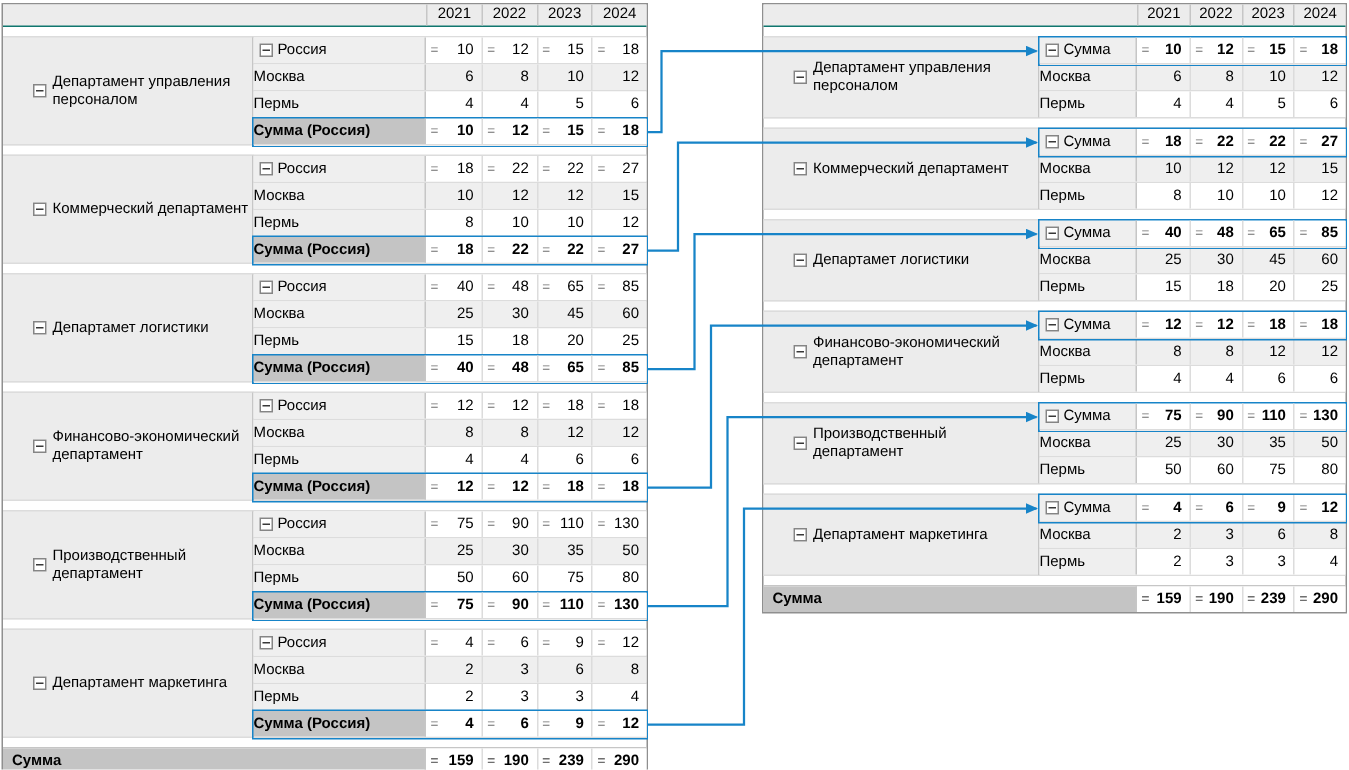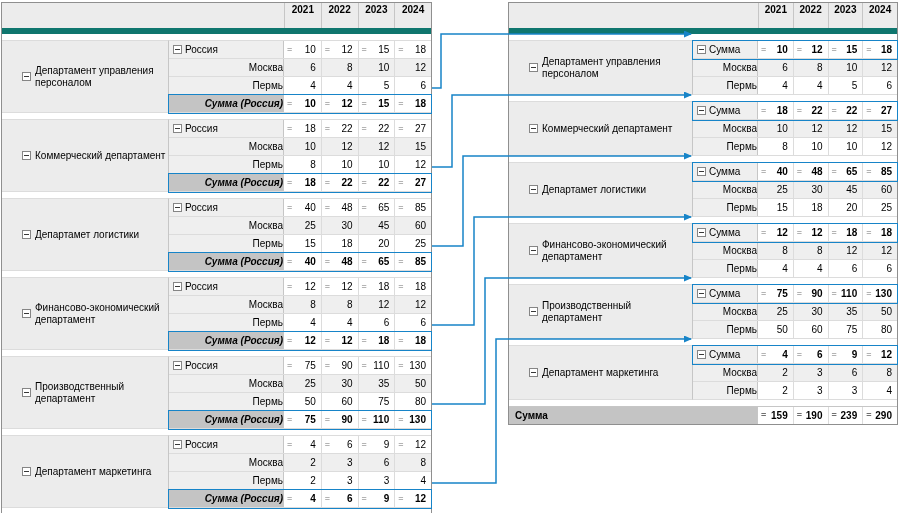--- a/index.html
+++ b/index.html
@@ -13,43 +13,43 @@
   }
   html,body{margin:0;padding:0;width:899px;height:513px;background:#fff;overflow:hidden;
     font-family:"Liberation Sans",sans-serif;font-size:10px;color:#000;}
   *{box-sizing:border-box;}
   .canvas{position:relative;width:899px;height:513px;background:#fff;}
 
   .pivot{position:absolute;top:2px;background:#fff;border:1px solid var(--outer-border);}
   .pivot.left{left:1px;width:431px;--dept:167px;--lab:115px;--col:36.75px;--lead:282px;}
   .pivot.right{left:508px;width:390px;--dept:184px;--lab:65px;--col:34.75px;--lead:249px;}
 
-  .hdr{display:flex;height:31px;background:var(--hdr-bg);border-bottom:6px solid #0f766e;font-weight:bold;}
+  .hdr{display:flex;height:15px;background:var(--hdr-bg);border-bottom:1px solid #0f766e;}
   .hdr .spacer{width:var(--lead);}
   .hdr .y{width:var(--col);text-align:center;line-height:14px;border-left:1px solid var(--mid-border);}
 
   .group{display:flex;margin-top:6px;}
   .group:first-of-type{margin-top:3px;}
   .dept{width:var(--dept);background:var(--hdr-bg);display:flex;align-items:center;gap:4px;
     padding-left:20px;padding-right:2px;border-right:1px solid var(--mid-border);
     border-top:1px solid var(--cell-border);border-bottom:1px solid var(--cell-border);line-height:12px;}
   .rows{flex:1;display:flex;flex-direction:column;border-top:1px solid var(--cell-border);}
   .row{display:flex;height:18px;border-bottom:1px solid var(--cell-border);}
   .row:last-child{border-bottom:1px solid var(--cell-border);}
-  .lab{width:var(--lab);background:var(--band-bg);display:flex;align-items:center;justify-content:flex-end;
+  .lab{width:var(--lab);background:var(--band-bg);display:flex;align-items:center;justify-content:flex-start;
     border-right:1px solid var(--mid-border);overflow:hidden;}
   .row.region .lab, .right .row.sum .lab{justify-content:flex-start;padding-left:4px;gap:3px;}
   .val{width:var(--col);display:flex;align-items:center;justify-content:flex-end;
     padding:0 5px 0 3px;background:#fff;}
   .val + .val{border-left:1px solid var(--cell-border);}
   .row.banded .val{background:var(--band-bg);}
   .eq{margin-right:auto;color:#6f6f6f;font-size:9px;line-height:9px;}
   .row.sum{position:relative;z-index:2;box-shadow:0 0 0 1px var(--accent);}
   .row.sum .num{font-weight:700;}
-  .left .row.sum .lab{background:var(--dark-bg);font-weight:700;font-style:italic;}
+  .left .row.sum .lab{background:var(--dark-bg);font-weight:700;}
 
   .total{display:flex;height:18px;margin-top:6px;border-top:1px solid var(--mid-border);}
   .total .lab{width:var(--lead);background:var(--dark-bg);font-weight:700;justify-content:flex-start;
     padding-left:6px;}
   .total .val{font-weight:700;}
   .total .val + .val{border-left:1px solid var(--cell-border);}
 
   .tgl{width:9px;height:9px;flex:0 0 9px;border:1px solid #858585;background:#fff;position:relative;}
   .tgl::after{content:"";position:absolute;left:1px;right:1px;top:3px;height:1px;background:#383838;}
 

